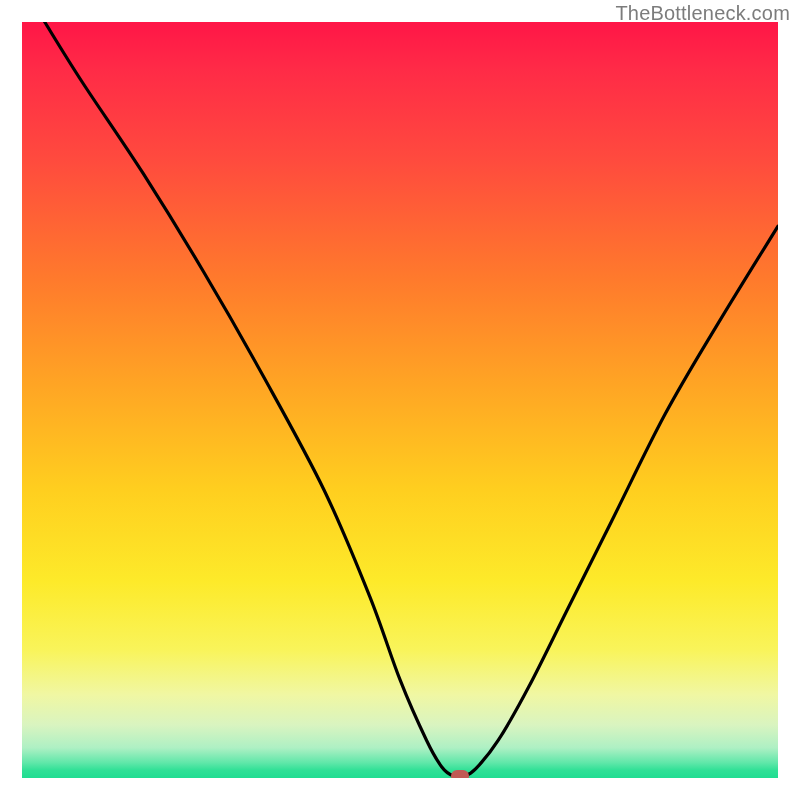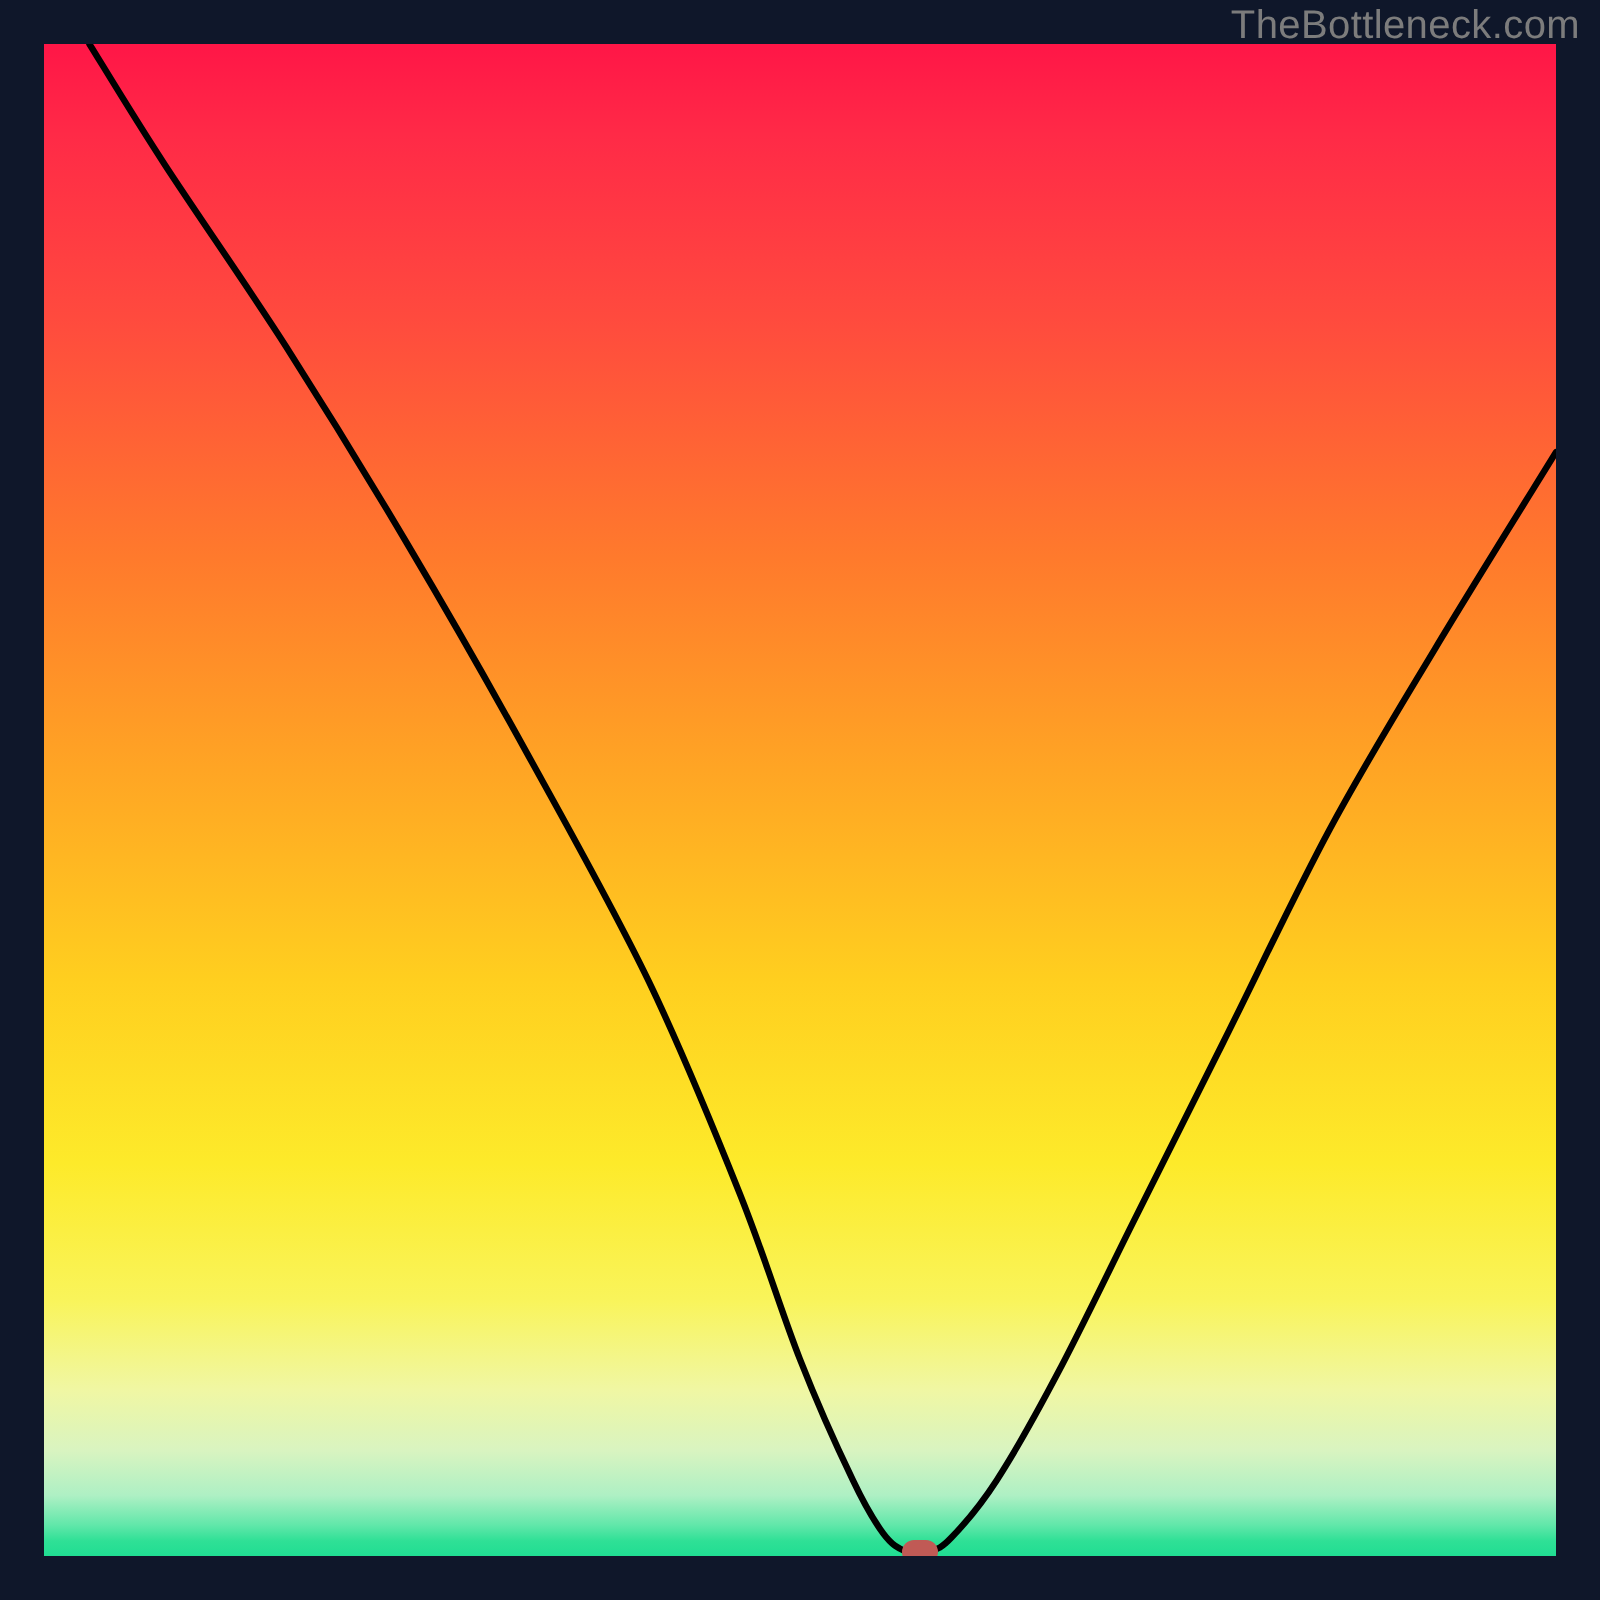--- a/index.html
+++ b/index.html
@@ -8,21 +8,21 @@
     width: 800px;
     height: 800px;
     background: #000;
     font-family: Arial, Helvetica, sans-serif;
     overflow: hidden;
   }
   .frame {
     position: relative;
     width: 800px;
     height: 800px;
-    background: #0f172a;
+    background: #ffffff;
   }
   .watermark {
     position: absolute;
     top: 2px;
     right: 10px;
     color: #7c7c7c;
     font-size: 20px;
     letter-spacing: 0.2px;
     z-index: 5;
     user-select: none;

